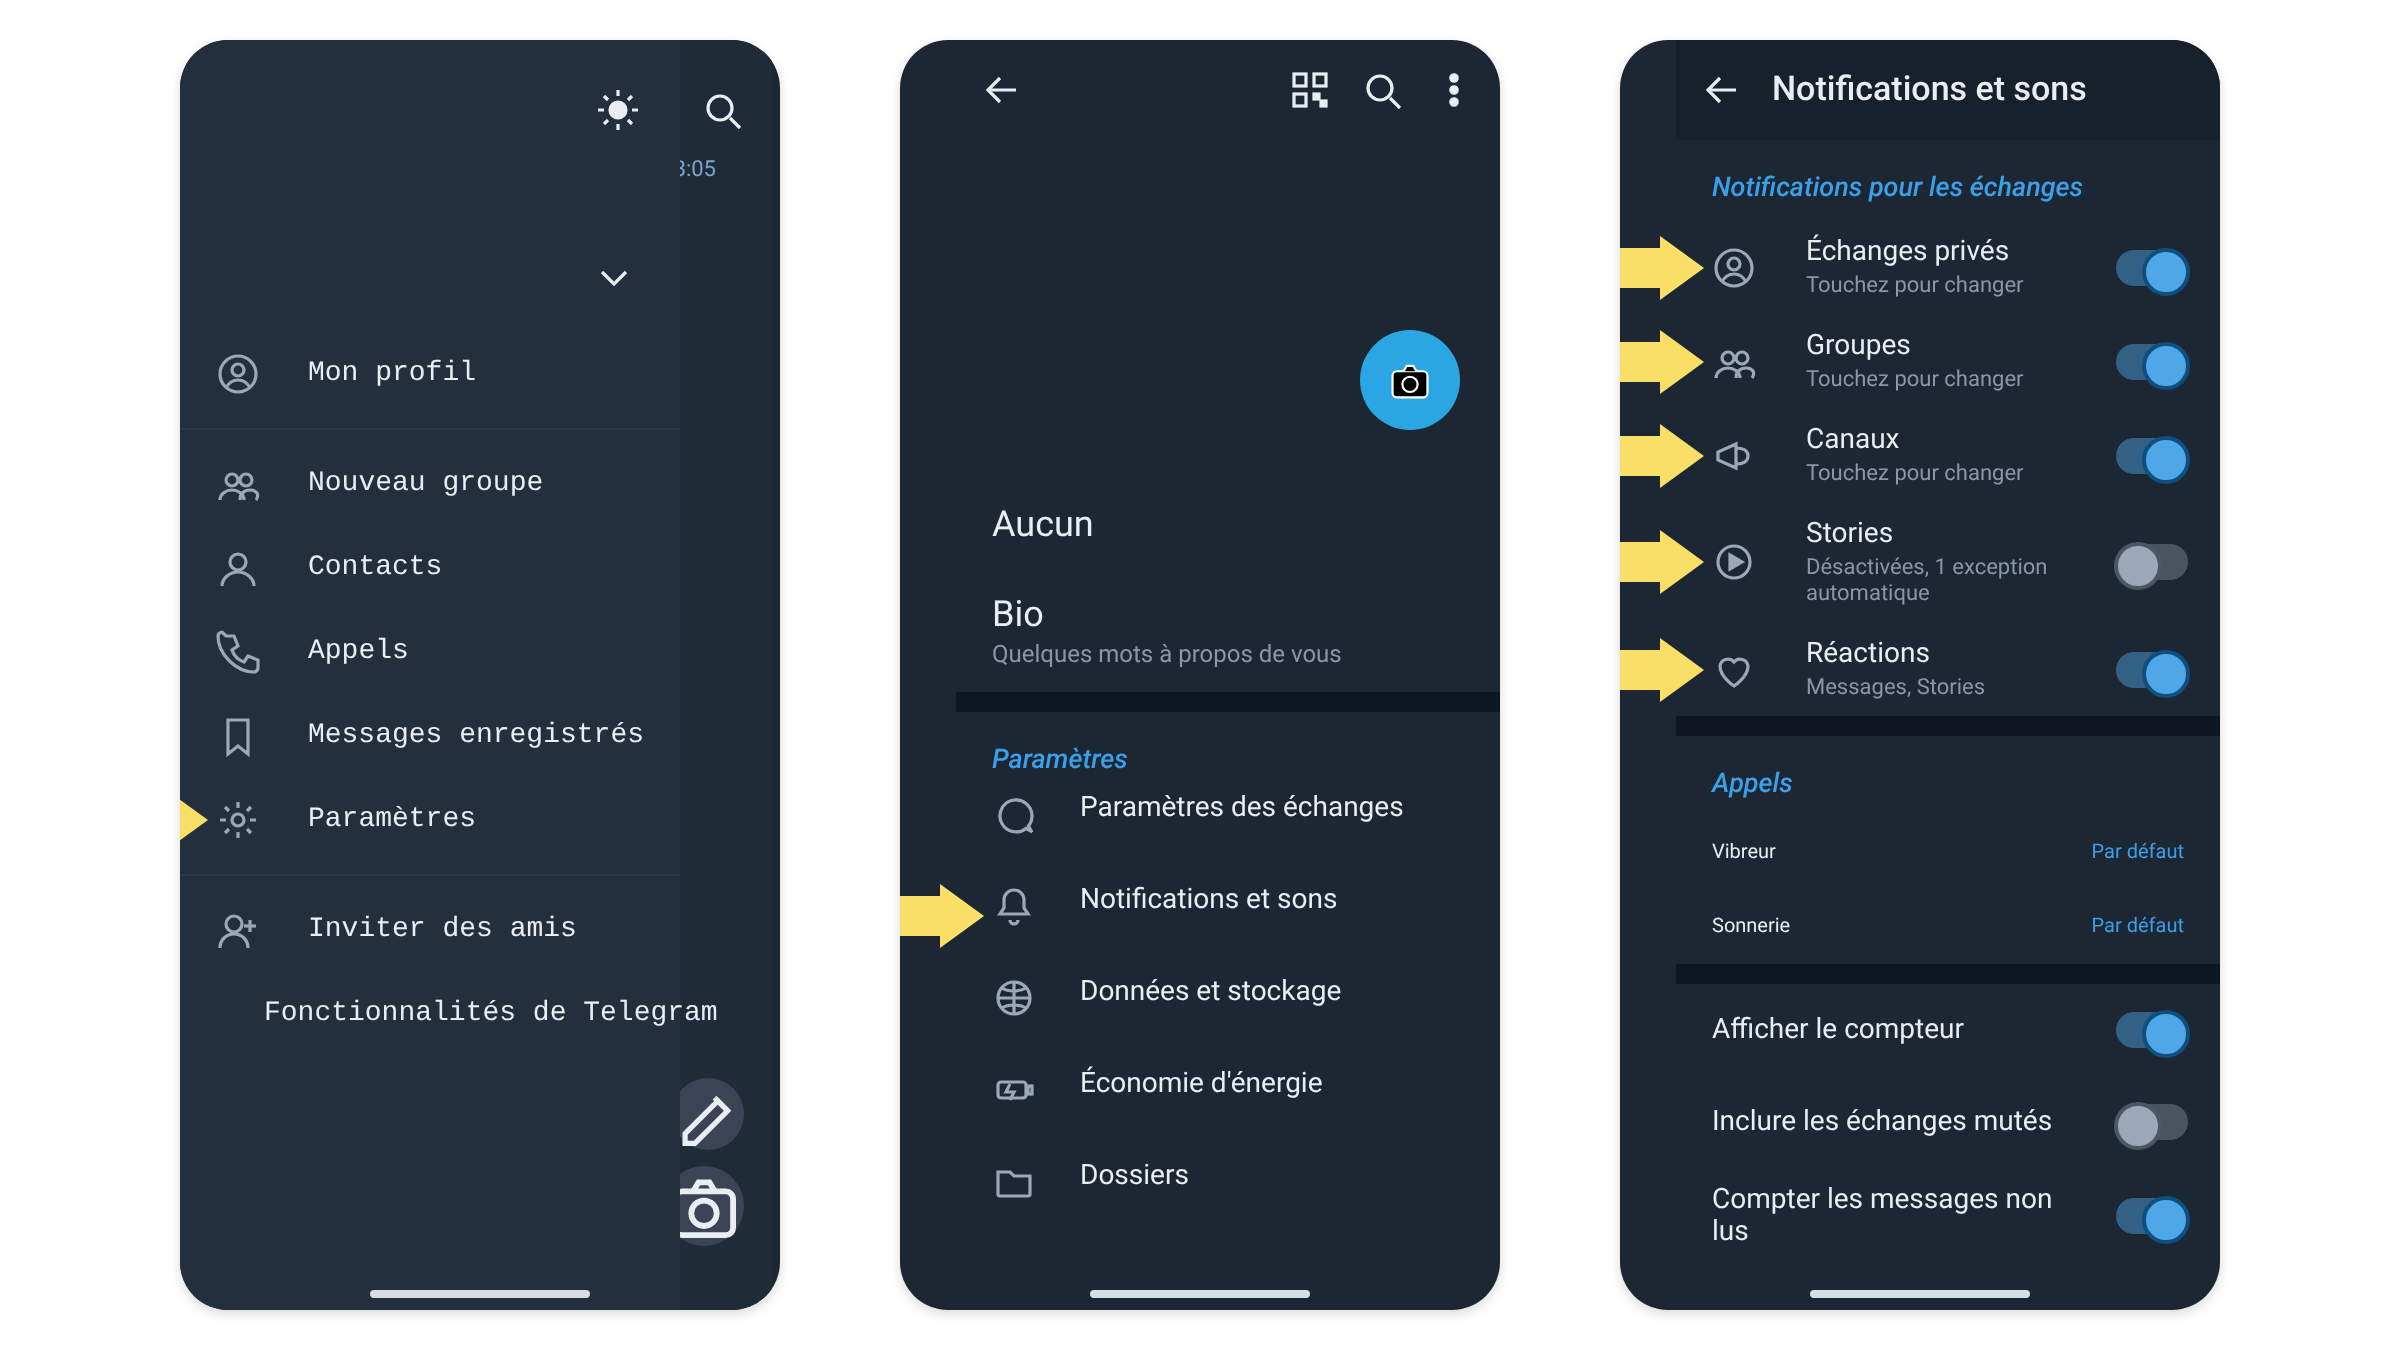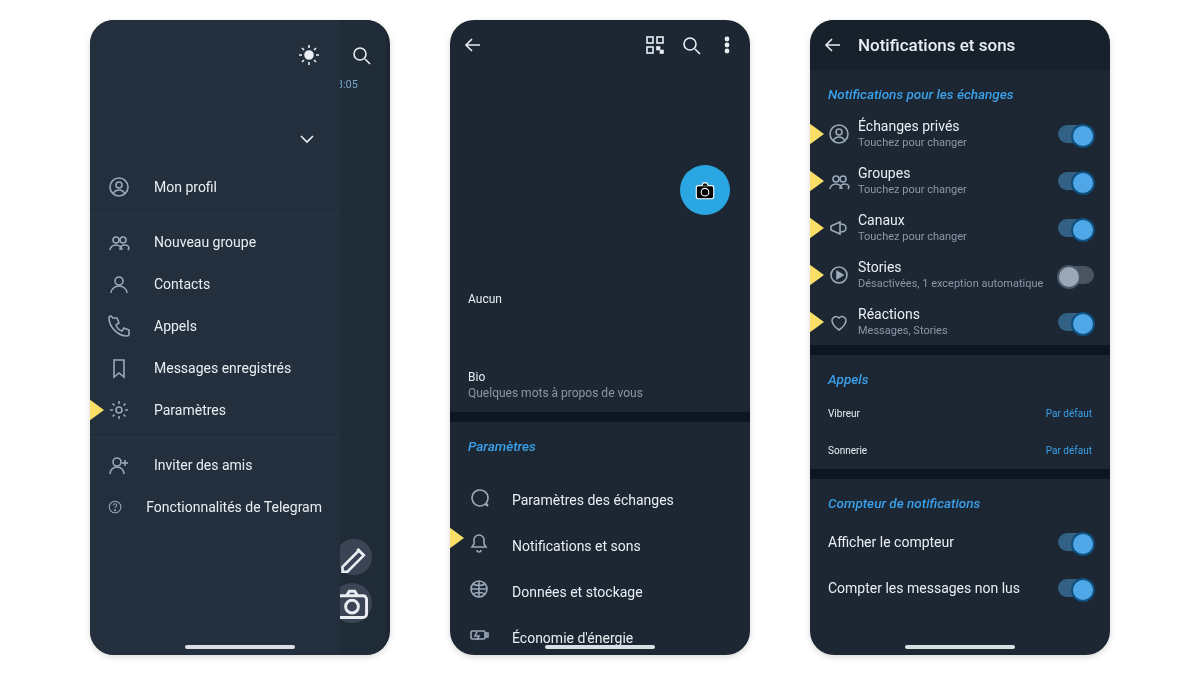--- a/index.html
+++ b/index.html
@@ -35,20 +35,21 @@
   .phone{
     width:300px;
     height:635px;
     background:var(--bg-phone);
     border-radius:24px;
     position:relative;
     overflow:hidden;
     color:var(--txt);
     font-size:14px;
     box-shadow:0 2px 6px rgba(0,0,0,.15);
+    padding-left:28px;
   }
   .navbar{
     position:absolute;
     bottom:6px;
     left:50%;
     transform:translateX(-50%);
     width:110px;
     height:4px;
     border-radius:3px;
     background:#d8dee5;
@@ -89,21 +90,21 @@
   .p1-drawer{
     position:absolute;left:0;top:0;width:250px;height:100%;
     background:var(--bg-menu);
   }
   .drawer-head{
     height:140px;
     position:relative;
   }
   .drawer-head .sun{position:absolute;top:24px;right:20px;}
   .drawer-head .chev{position:absolute;top:108px;right:22px;}
-  .menu{padding:6px 0;}
+  .menu{padding:6px 0;font-family:Liberation Mono, monospace;}
   .menu-item{
     height:42px;
     display:flex;align-items:center;
     padding:0 18px;
     gap:24px;
     position:relative;
   }
   .menu-item .icon{color:#9aa8b8;}
   .menu-item .lbl{white-space:nowrap;}
   .menu hr{border:none;border-top:1px solid var(--divider);margin:6px 0;}
@@ -112,38 +113,38 @@
   .p2 .camfab{
     position:absolute;top:145px;right:20px;
     width:50px;height:50px;border-radius:50%;background:#2aa7e3;
     display:flex;align-items:center;justify-content:center;color:#fff;
   }
   .p2 .camfab svg{stroke:#fff;}
   .p2-avatar{height:170px;}
   .row{
     padding:12px 18px;
   }
-  .row .main{font-size:12px;color:var(--txt);margin-top:40px;}
+  .row .main{font-size:18px;color:var(--txt);}
   .row .sub{font-size:12px;color:var(--txt-dim);margin-top:2px;}
   .section-title{
     color:var(--accent);
     font-size:13.5px;font-weight:500;
     padding:16px 18px 8px;
     font-style:italic;
   }
   .setting-item{
-    height:46px;display:flex;align-items:flex-end;gap:22px;padding:0 18px;
+    height:46px;display:flex;align-items:flex-start;gap:22px;padding:0 18px;
     position:relative;
   }
   .setting-item .icon{color:#9aa8b8;}
   .gap{height:10px;background:#0e1621;}
   
   
   .notif-row{
-    display:flex;align-items:center;gap:8px;
+    display:flex;align-items:center;gap:25px;
     padding:8px 16px 8px 18px;
     min-height:46px;
     position:relative;
   }
   .notif-row .texts{flex:1;}
   .notif-row .main{font-size:14px;}
   .notif-row .sub{font-size:11px;color:var(--txt-dim);margin-top:2px;}
   .notif-row .icon{color:#9aa8b8;flex-shrink:0;}
   .toggle{
     width:36px;height:18px;border-radius:10px;position:relative;flex-shrink:0;
@@ -585,26 +586,31 @@
     <div class="kv-row">
       <span>Vibreur</span>
         <span class="val">Par défaut</span>
     </div>
     <div class="kv-row">
       <span>Sonnerie</span>
         <span class="val">Par défaut</span>
     </div>
 
     <div class="gap"></div>
-    <div class="section-title">Compteur de notifications</div>
     <div class="notif-row">
       <div class="texts">
           <div class="main">Afficher le compteur</div>
         </div>
       <div class="toggle on"></div>
+    </div>
+    <div class="notif-row">
+      <div class="texts">
+          <div class="main">Inclure les échanges mutés</div>
+        </div>
+      <div class="toggle off"></div>
     </div>
     <div class="notif-row">
       <div class="texts">
           <div class="main">Compter les messages non lus</div>
         </div>
       <div class="toggle on"></div>
     </div>
 
     <div class="navbar"></div>
   </div>

